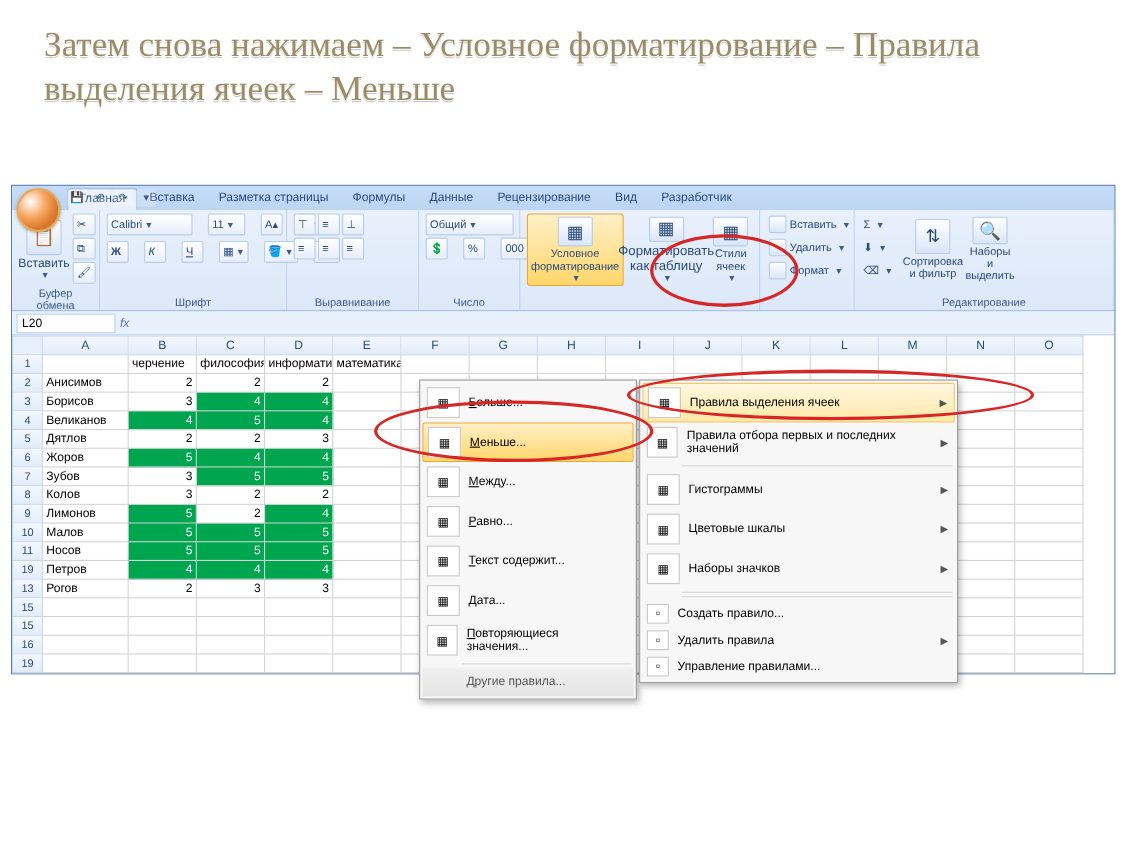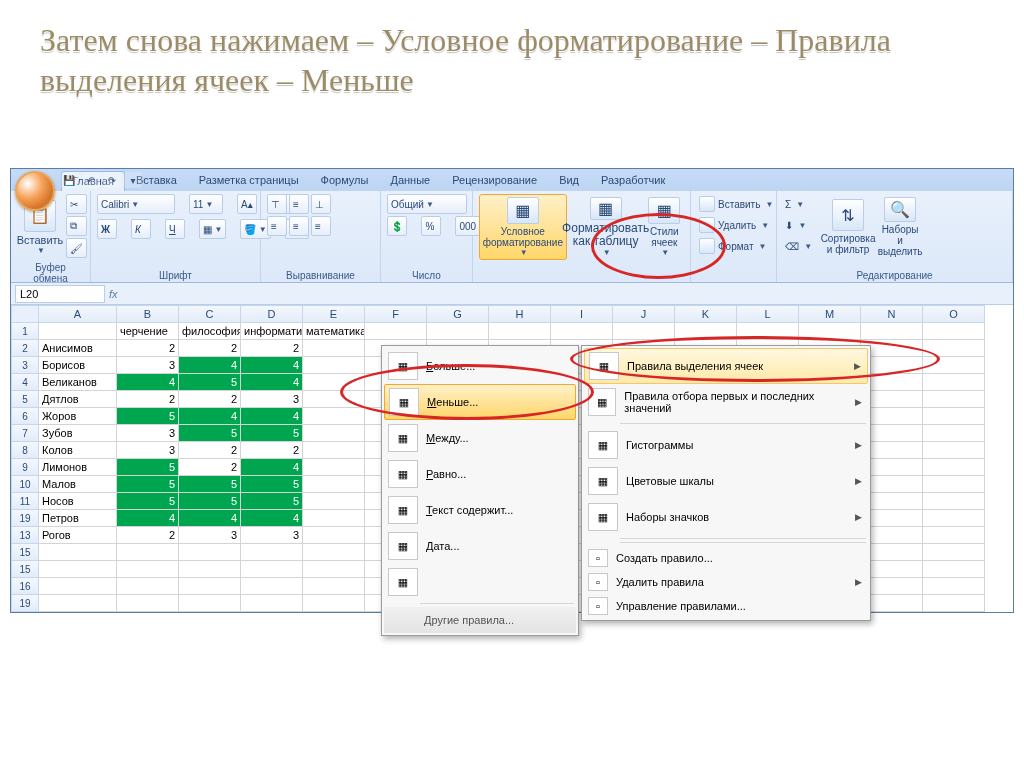--- a/index.html
+++ b/index.html
@@ -576,20 +576,21 @@
       <div class="menu-item">
         <div class="menu-icon">▦</div>
         <span><span class="u">Т</span>екст содержит...</span>
       </div>
       <div class="menu-item">
         <div class="menu-icon">▦</div>
         <span><span class="u">Д</span>ата...</span>
       </div>
       <div class="menu-item">
         <div class="menu-icon">▦</div>
+        <span><span class="u">П</span>овторяющиеся значения...</span>
       </div>
       <div class="menu-sep"></div>
       <div class="menu-footer">Другие правила...</div>
     </div>
 
   <div class="menu" style="left:570px; top:176px; width:290px" id="mainmenu">
       <div class="menu-item hot2" style="position: relative;">
         <div class="menu-icon">▦</div>
         <span>Правила выделения ячеек</span>
         <span class="menu-arrow">▶</span>

